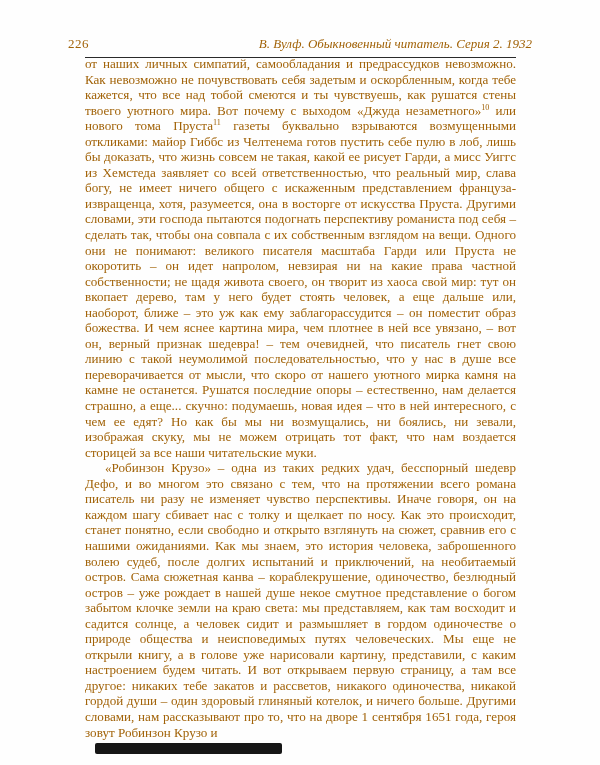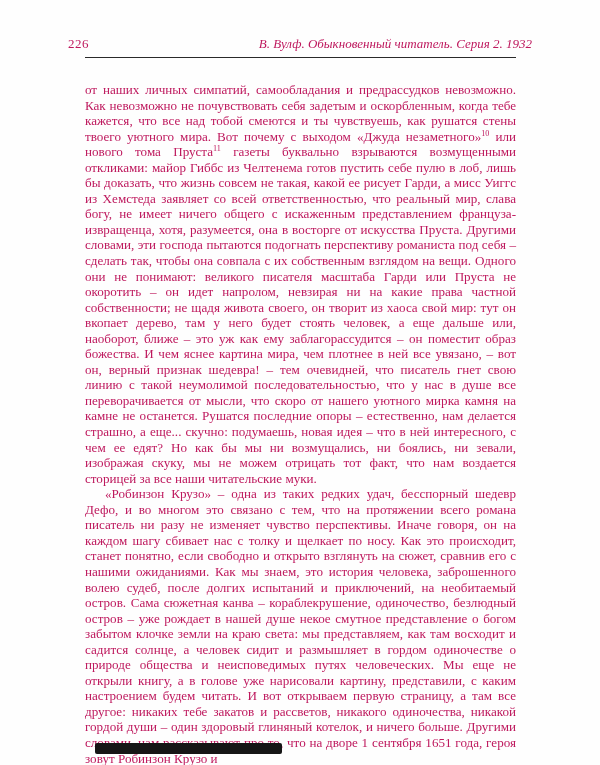--- a/index.html
+++ b/index.html
@@ -6,21 +6,21 @@
     margin: 0;
     padding: 0;
     background: #ffffff;
   }
   .page {
     position: relative;
     width: 600px;
     height: 765px;
     background: #fefefe;
     font-family: "Liberation Serif", "DejaVu Serif", serif;
-    color: #be185d;
+    color: #a16207;
     overflow: hidden;
   }
   .running-head {
     position: absolute;
     top: 36px;
     left: 68px;
     right: 68px;
     height: 18px;
     font-size: 13px;
   }
@@ -39,21 +39,21 @@
   .rule {
     position: absolute;
     top: 57px;
     left: 85px;
     width: 431px;
     height: 0;
     border-top: 1.2px solid #2a2a2a;
   }
   .body-text {
     position: absolute;
-    top: 82px;
+    top: 56px;
     left: 85px;
     width: 431px;
     font-size: 13.1px;
     line-height: 15.55px;
     text-align: justify;
     hyphens: auto;
     -webkit-hyphens: auto;
   }
   .body-text p {
     margin: 0;

